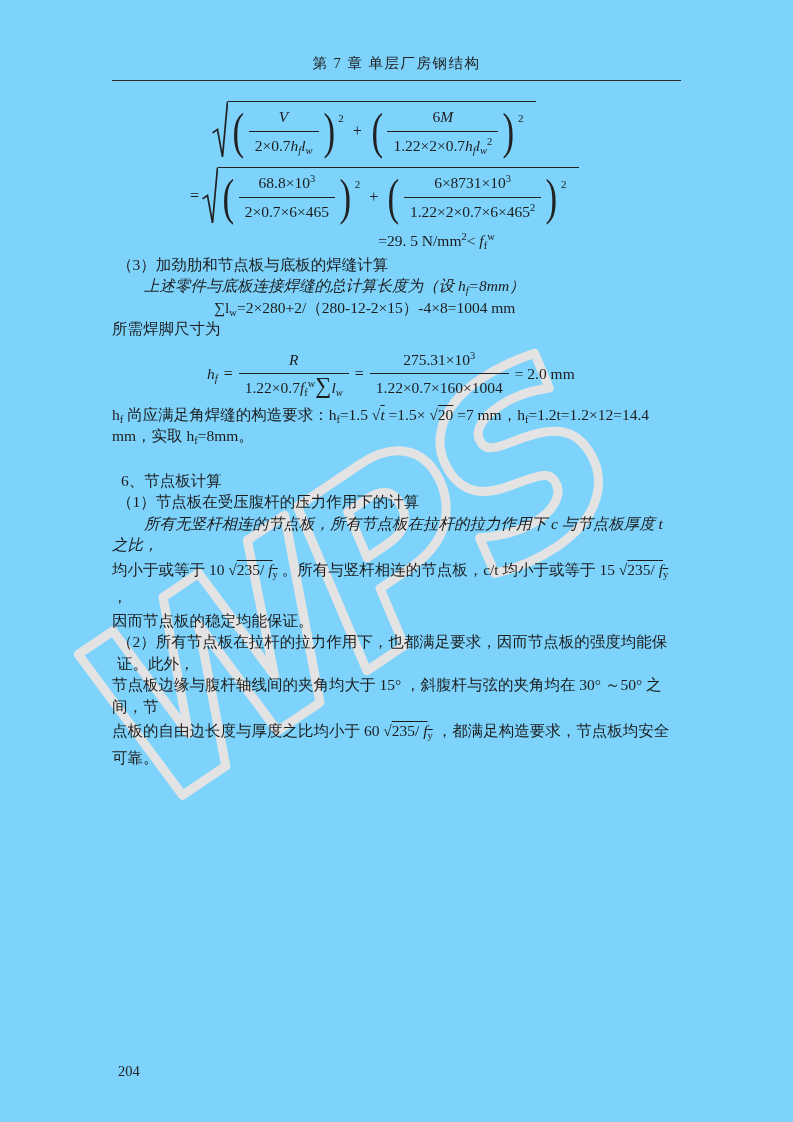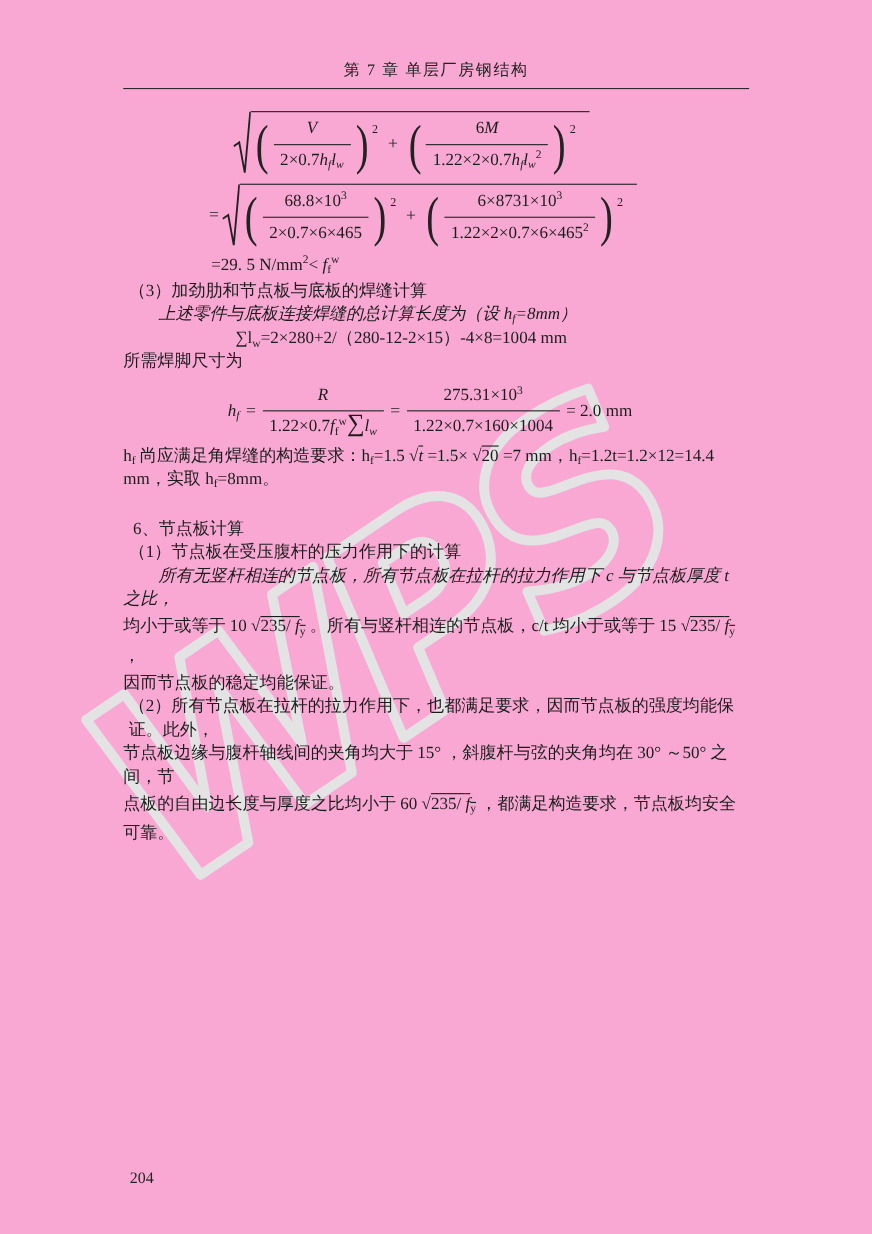--- a/index.html
+++ b/index.html
@@ -1,21 +1,21 @@
 <!DOCTYPE html>
 <html><head>
 <meta charset="utf-8">
 <style>
   html,body{margin:0;padding:0;}
   body{
     width:793px;height:1122px;position:relative;overflow:hidden;
     background:#ffffff;color:#1c1c1c;
     font-family:"Liberation Serif","DejaVu Serif",serif;
   }
-  .page{position:absolute;inset:0;background:#f9a8d4;}
+  .page{position:absolute;inset:0;background:#7dd3fc;}
   
   header{padding-top:54px;text-align:center;position:relative;z-index:2;}
   .htitle{font-size:14.5px;letter-spacing:1.5px;color:#222;}
   .hrule{margin:7px auto 0;width:569px;border-top:1.7px solid #2a2a2a;height:0;}
   
   .watermark{position:absolute;left:45px;top:438px;width:640px;height:280px;
     transform:rotate(-34deg);z-index:1;pointer-events:none;}
   .watermark svg{width:100%;height:100%;}
   .watermark text{
     font-family:"DejaVu Sans","Liberation Sans",sans-serif;
@@ -33,21 +33,21 @@
   .gap{height:23px;}
   sub,sup{font-size:10.5px;line-height:0;}
   sub{vertical-align:-3px;}
   sup{vertical-align:6px;}
   big{font-size:145%;line-height:0;}
   .content u{text-decoration:overline;text-decoration-thickness:1.1px;}
   
   .fdisp{display:flex;align-items:center;position:relative;z-index:2;}
   .f1l1{margin:20px 0 0 100px;}
   .f1l2{margin:9px 0 0 78px;}
-  .fline3{margin:6px 0 2px 80px;position:relative;z-index:2;}
+  .fline3{margin:6px 0 2px 80px;position:relative;z-index:2;text-align:center;}
   .eq{font-size:16px;margin-right:3px;}
   .sqrt{display:inline-block;position:relative;padding-left:16px;}
   .sqrt>.radsign{position:absolute;left:0;top:0;width:16px;height:100%;}
   .radsign path{fill:none;stroke:#222;stroke-width:1.7;vector-effect:non-scaling-stroke;}
   .radicand{display:inline-flex;align-items:center;border-top:1.6px solid #222;
     padding:4px 10px 2px 2px;}
   .bp{display:inline-block;font-size:50px;line-height:.8;font-weight:300;
     transform:scaleX(.7);color:#222;}
   .osup{font-size:11px;align-self:flex-start;margin:2px 2px 0 1px;}
   .op{margin:0 7px;font-size:16px;}

